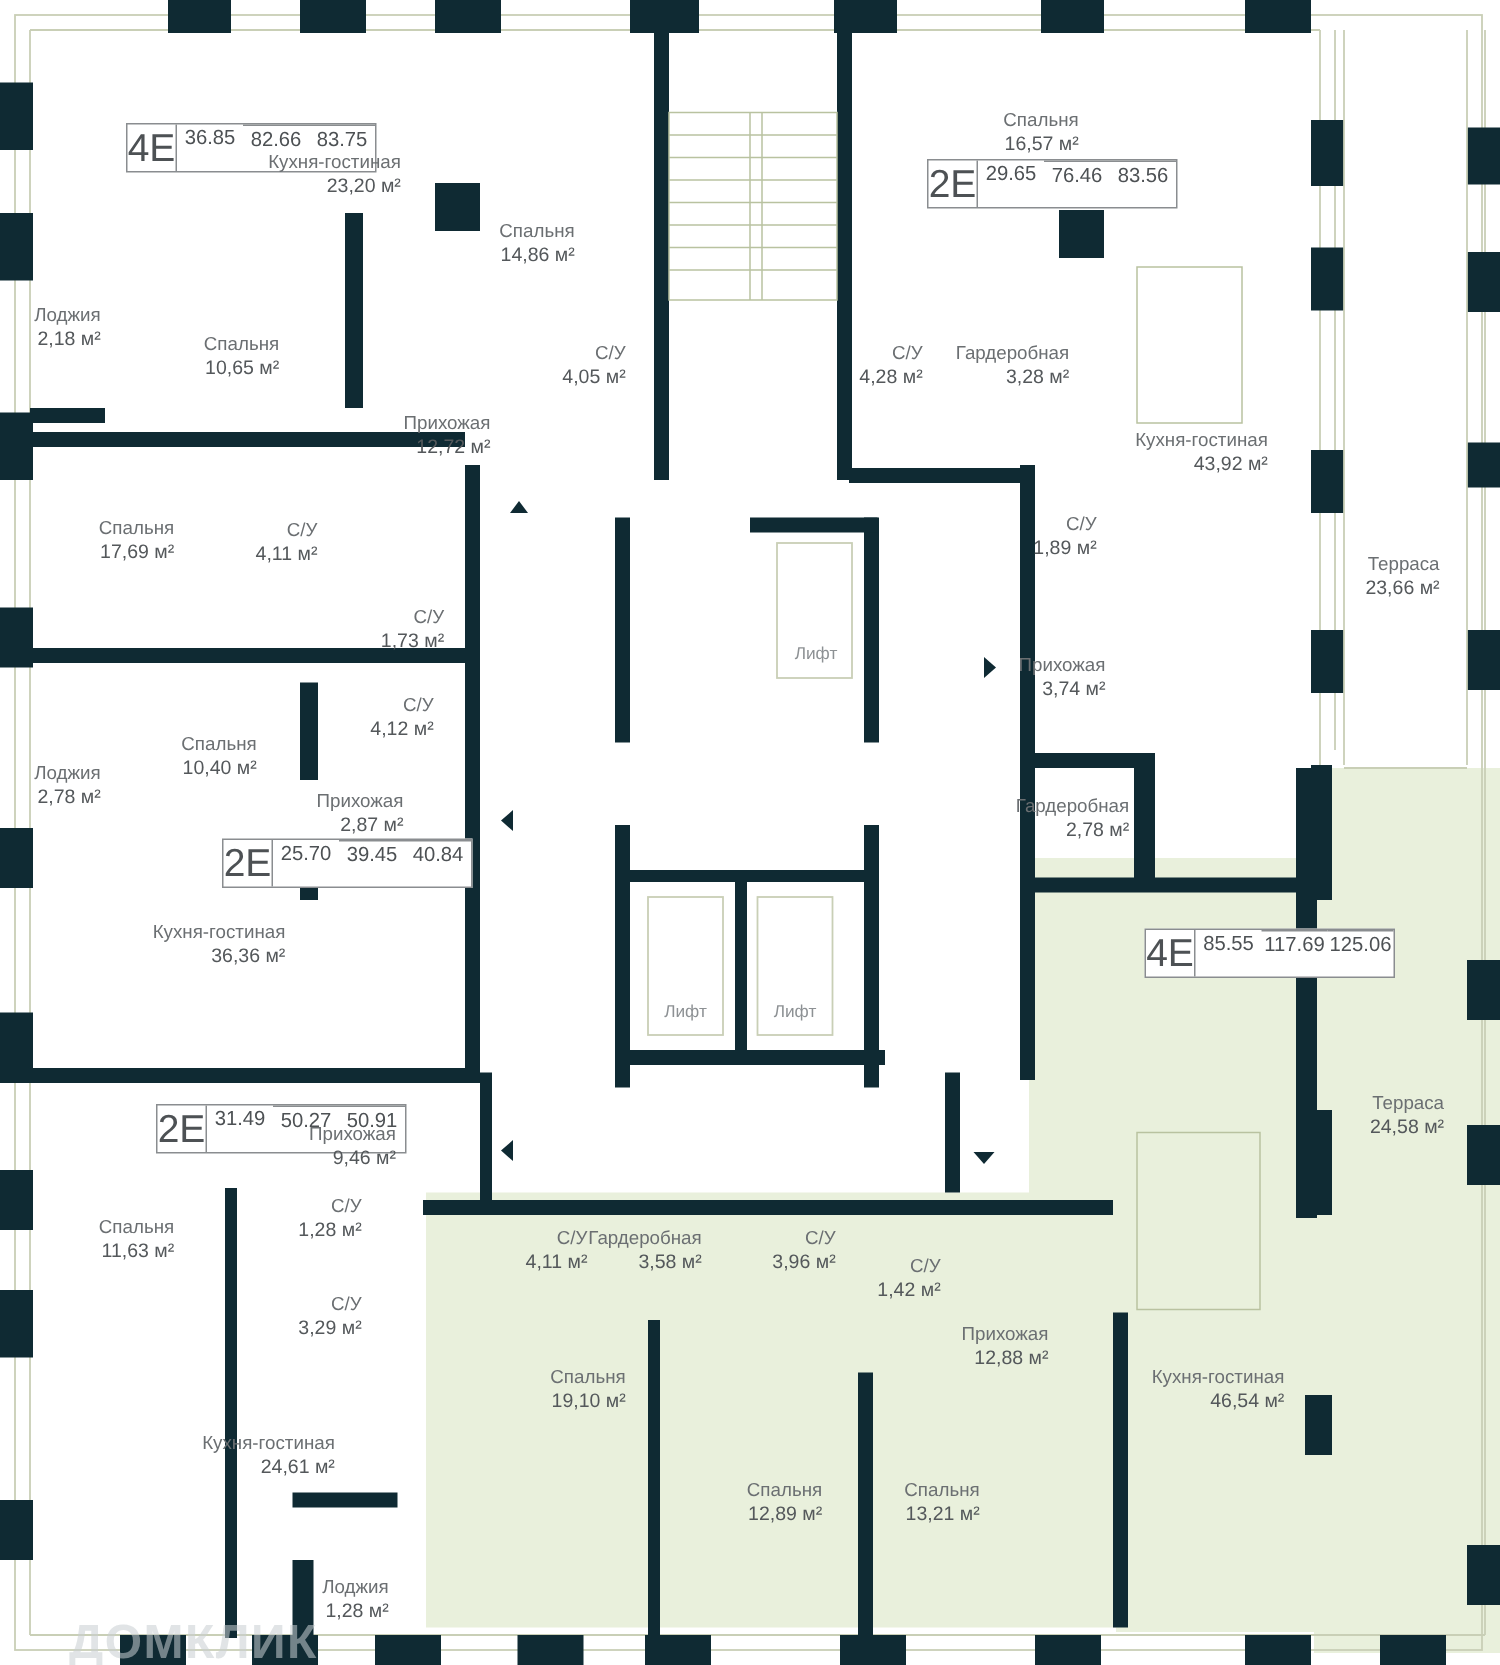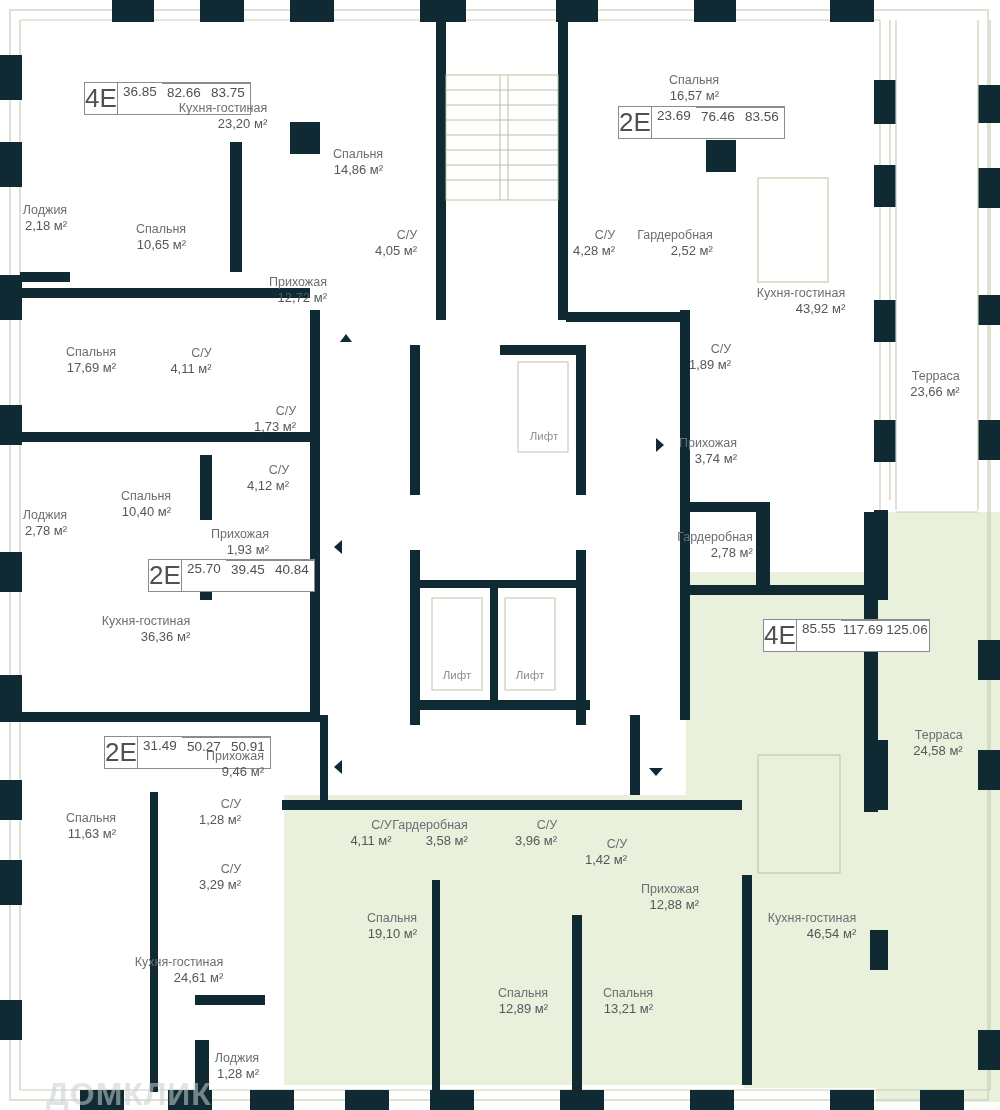--- a/index.html
+++ b/index.html
@@ -159,21 +159,21 @@
   <div class="code">4E</div>
   <div class="vals">
     <span>36.85</span>
     <span>82.66</span>
     <span>83.75</span>
   </div>
 </div>
 <div class="apt-badge" style="left:618px;top:106px;">
   <div class="code">2E</div>
   <div class="vals">
-    <span>23.69</span>
+    <span>29.65</span>
     <span>76.46</span>
     <span>83.56</span>
   </div>
 </div>
 <div class="apt-badge" style="left:148px;top:559px;">
   <div class="code">2E</div>
   <div class="vals">
     <span>25.70</span>
     <span>39.45</span>
     <span>40.84</span>
@@ -235,21 +235,21 @@
 <div class="room-label" style="left:694px;top:88px;">
     <div>Спальня</div>
     <div class="area">16,57 м²</div>
   </div>
 <div class="room-label" style="left:594px;top:243px;">
     <div>С/У</div>
     <div class="area">4,28 м²</div>
   </div>
 <div class="room-label" style="left:675px;top:243px;">
     <div>Гардеробная</div>
-    <div class="area">2,52 м²</div>
+    <div class="area">3,28 м²</div>
   </div>
 <div class="room-label" style="left:801px;top:301px;">
     <div>Кухня-гостиная</div>
     <div class="area">43,92 м²</div>
   </div>
 <div class="room-label" style="left:935px;top:384px;">
     <div>Терраса</div>
     <div class="area">23,66 м²</div>
   </div>
 <div class="room-label" style="left:710px;top:357px;">
@@ -271,21 +271,21 @@
 <div class="room-label" style="left:146px;top:504px;">
     <div>Спальня</div>
     <div class="area">10,40 м²</div>
   </div>
 <div class="room-label" style="left:268px;top:478px;">
     <div>С/У</div>
     <div class="area">4,12 м²</div>
   </div>
 <div class="room-label" style="left:240px;top:542px;">
     <div>Прихожая</div>
-    <div class="area">1,93 м²</div>
+    <div class="area">2,87 м²</div>
   </div>
 <div class="room-label" style="left:146px;top:629px;">
     <div>Кухня-гостиная</div>
     <div class="area">36,36 м²</div>
   </div>
 <div class="room-label" style="left:938px;top:743px;">
     <div>Терраса</div>
     <div class="area">24,58 м²</div>
   </div>
 <div class="room-label" style="left:235px;top:764px;">

